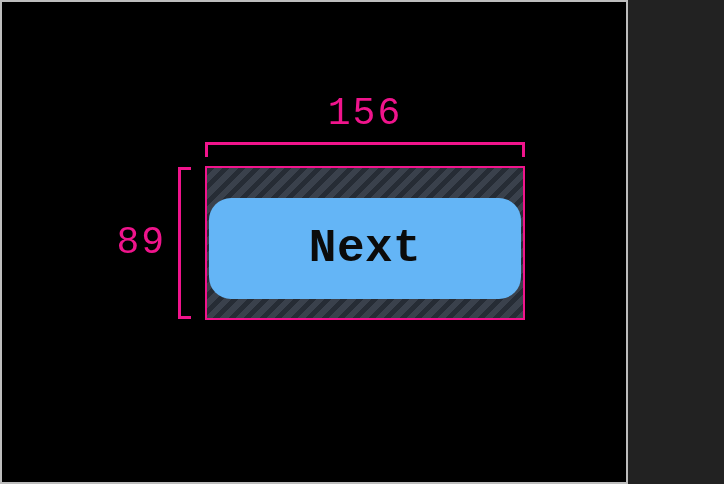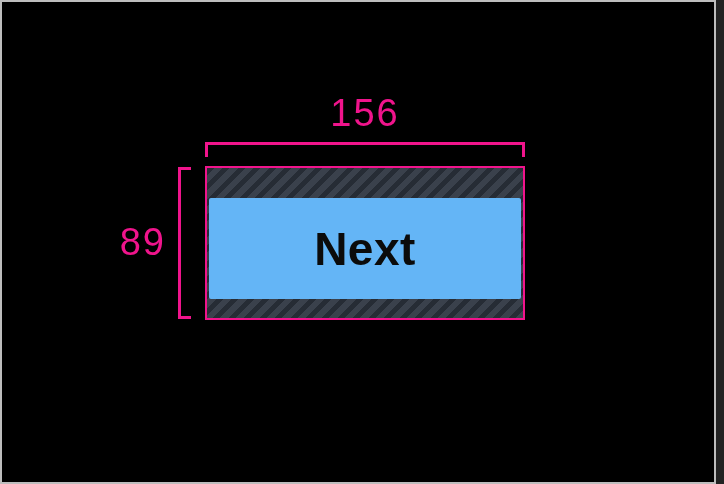--- a/index.html
+++ b/index.html
@@ -1,45 +1,45 @@
 <!DOCTYPE html>
 <html style="--canvas-bg: #000000; --frame-border: #bdbdbd; --annotation: #F0148C; --button-fill: #64B5F6; --button-text: #0b0b0b; --hatch-bg: #3A414C; --hatch-stripe: #262C35;"><head>
 <meta charset="utf-8">
 <style>
   html, body { margin: 0; padding: 0; background: #222; }
   .canvas {
     position: relative;
-    width: 716px;
+    width: 628px;
     height: 484px;
     box-sizing: border-box;
     background: var(--canvas-bg, #000);
     border: 2px solid var(--frame-border, #bdbdbd);
     overflow: hidden;
-    font-family: Liberation Sans, sans-serif;
+    font-family: Liberation Mono, monospace;
   }
   
   .measure-rect {
     position: absolute;
     left: 203px; top: 164px;
     width: 320px; height: 154px;
     box-sizing: border-box;
     border: 2px solid var(--annotation, #F0148C);
     background: repeating-linear-gradient(
       135deg,
       var(--hatch-stripe, #262C35) 0px,
       var(--hatch-stripe, #262C35) 5px,
       var(--hatch-bg, #3A414C) 5px,
       var(--hatch-bg, #3A414C) 11px
     );
   }
   .button {
     position: absolute;
     left: 2px; right: 2px; top: 19px; bottom: 19px;
     background: var(--button-fill, #64B5F6);
-    border-radius: 2px;
+    border-radius: 22px;
     display: flex;
     align-items: center;
     justify-content: center;
     margin-top: 11px;
   }
   .button-label {
     color: var(--button-text, #0b0b0b);
     font-size: 46px;
     font-weight: 600;
     letter-spacing: 0.5px;

